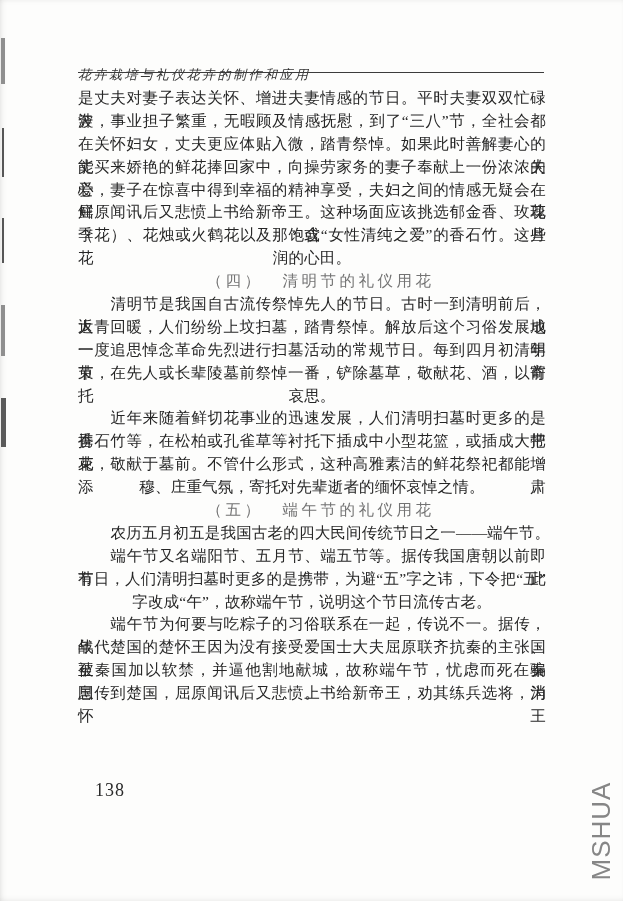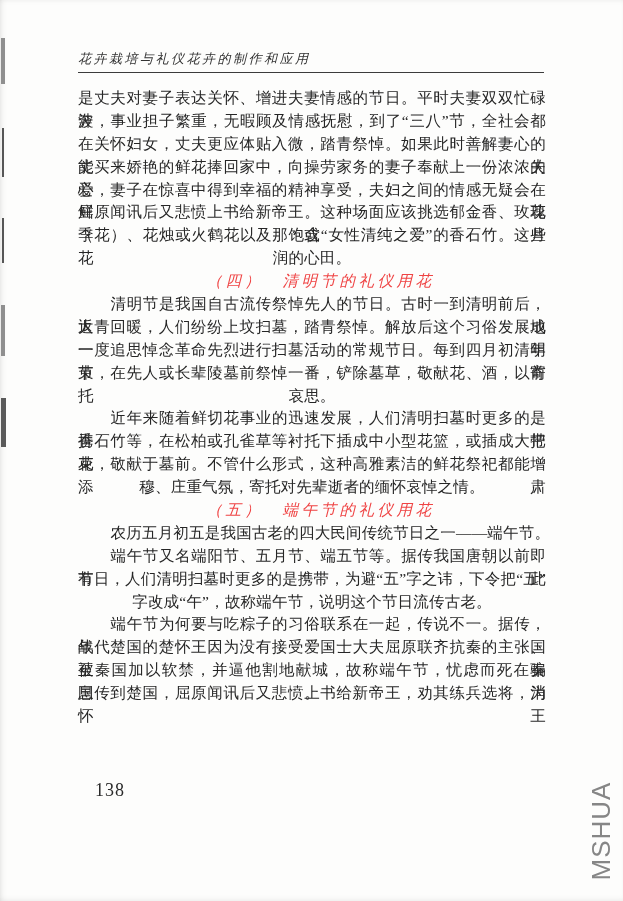--- a/index.html
+++ b/index.html
@@ -6,21 +6,21 @@
   body {
     width: 623px; height: 901px;
     position: relative;
     background: #fdfdfc;
     overflow: hidden;
     font-family: "Liberation Serif", serif;
     box-shadow: inset 4px 0 6px -3px rgba(0,0,0,0.10), inset 0 -4px 6px -3px rgba(0,0,0,0.06), inset 0 4px 6px -4px rgba(0,0,0,0.05);
   }
   .page-header {
     position: absolute;
-    left: 78px; top: 50px; width: 468px;
+    left: 78px; top: 66px; width: 468px;
     font-style: italic;
     font-size: 13px;
     letter-spacing: 2.5px;
     color: #333;
   }
   .header-rule {
     position: absolute;
     left: 78px; top: 72px; width: 466px;
     border: none;
     border-top: 1.6px solid #3c3c3c;
@@ -41,23 +41,22 @@
   }
   .line.fill {
     white-space: normal;
     text-align: justify;
     text-align-last: justify;
     text-justify: inter-character;
   }
   .line.ind1 { text-indent: 1.1em; }
   .line.ind2 { text-indent: 2.1em; }
   .line.heading {
-    font-style: italic;
     letter-spacing: 3.5px;
-    color: #ef4444;
+    color: #737373;
   }
   .page-number {
     position: absolute;
     left: 95px; top: 780px;
     font-size: 18px;
     letter-spacing: 1px;
     color: #2a2a2a;
   }
   .watermark {
     position: absolute;

